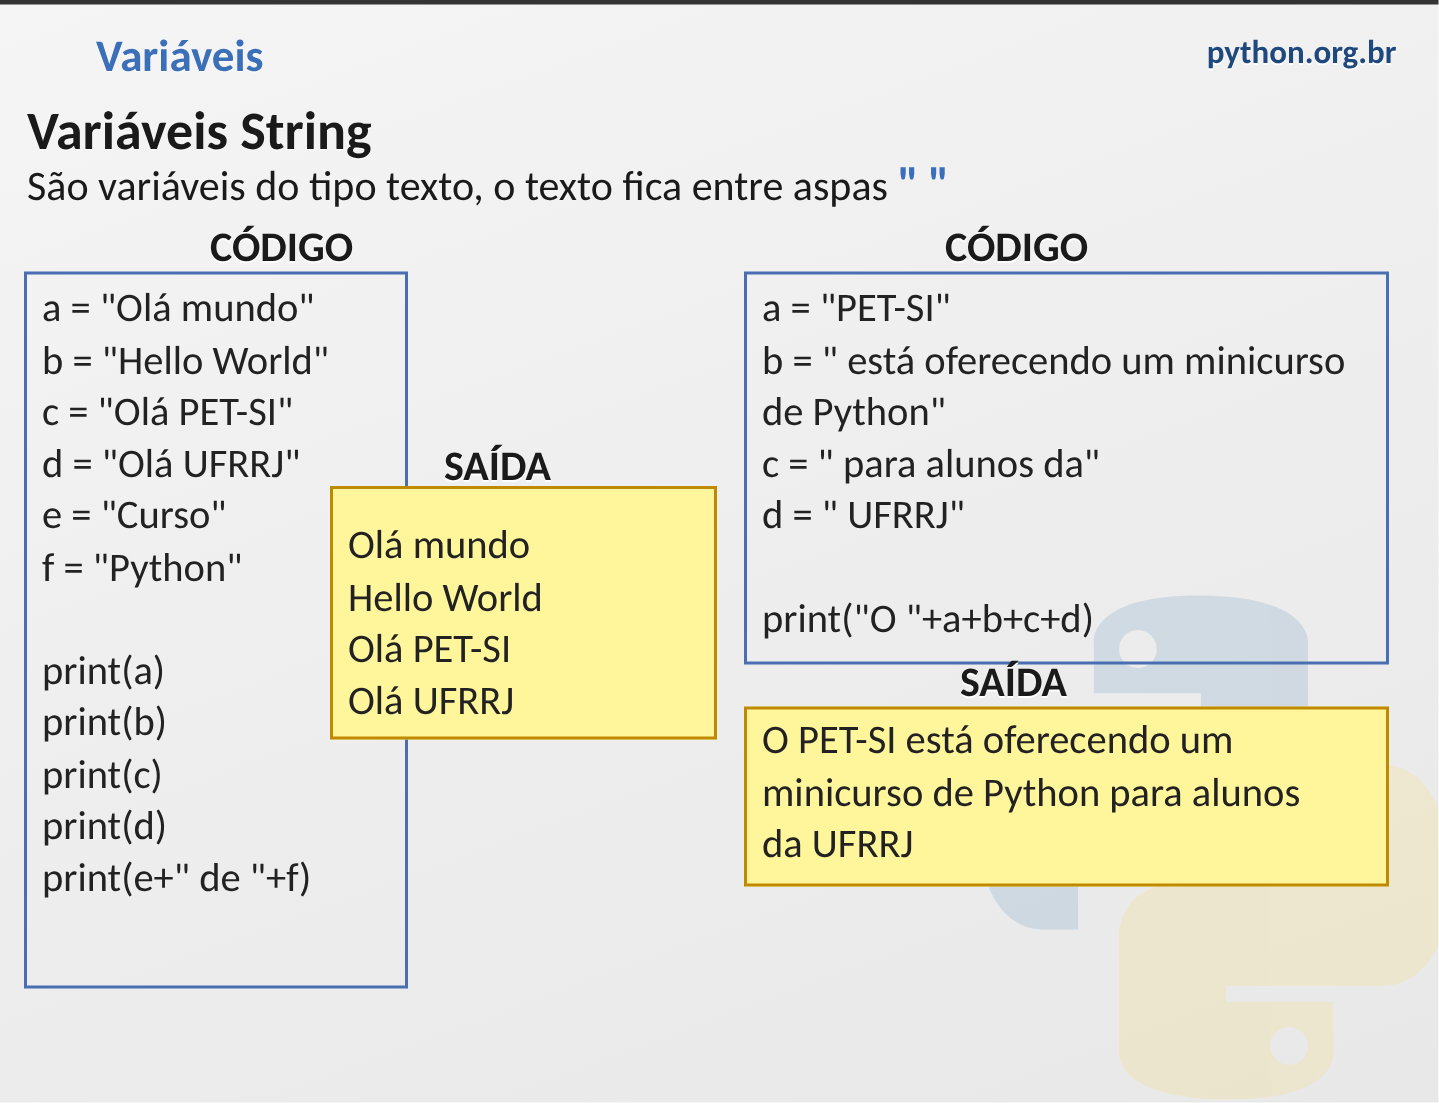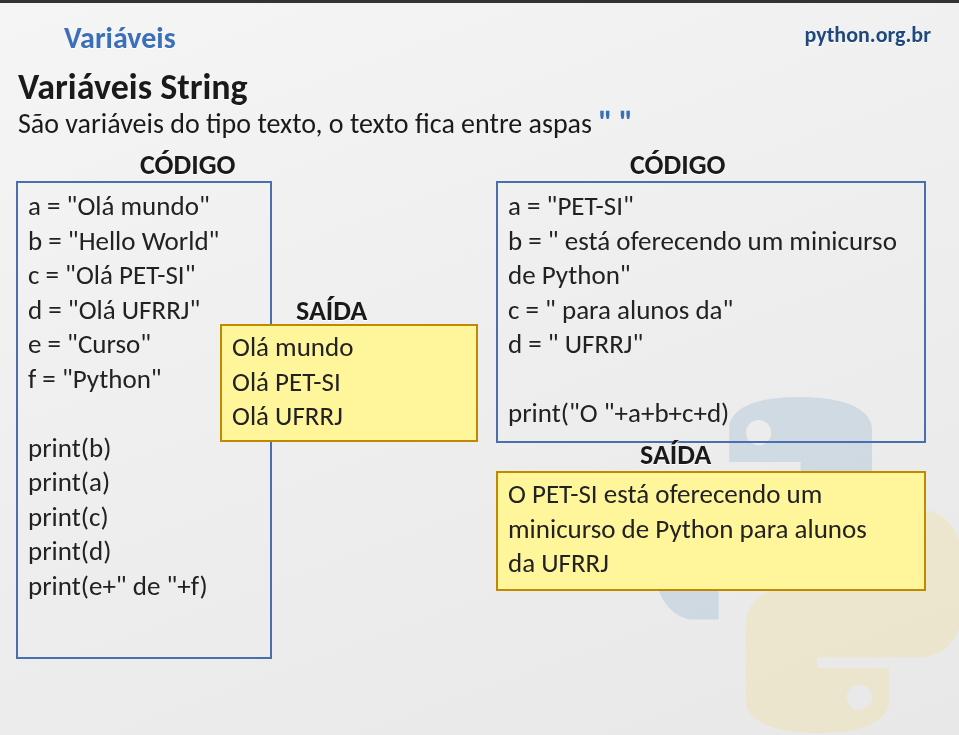--- a/index.html
+++ b/index.html
@@ -93,21 +93,21 @@
     line-height: 1.28;
     z-index: 1;
   }
   .box-saida-left {
     position: absolute;
     top: 321px;
     left: 220px;
     width: 258px;
     border: 2px solid #c08a00;
     background: #fff59a;
-    padding: 4px 10px 6px 10px;
+    padding: 21px 10px 6px 10px;
     font-size: 27px;
     color: #222;
     line-height: 1.28;
     z-index: 2;
   }
   .label-saida-left {
     position: absolute;
     top: 290px;
     left: 296px;
     font-weight: bold;
@@ -176,30 +176,31 @@
 <div class="label-codigo-right">CÓDIGO</div>
 
 <div class="box-code-left" id="codeLeft">
     <div class="code-line">a = "Olá mundo"</div>
     <div class="code-line">b = "Hello World"</div>
     <div class="code-line">c = "Olá PET-SI"</div>
     <div class="code-line">d = "Olá UFRRJ"</div>
     <div class="code-line">e = "Curso"</div>
     <div class="code-line">f = "Python"</div>
     <div class="code-line">&nbsp;</div>
+    <div class="code-line">print(a)</div>
     <div class="code-line">print(b)</div>
-    <div class="code-line">print(a)</div>
     <div class="code-line">print(c)</div>
     <div class="code-line">print(d)</div>
     <div class="code-line">print(e+" de "+f)</div>
   </div>
 
 <div class="label-saida-left">SAÍDA</div>
 <div class="box-saida-left" id="outLeft">
     <div class="code-line">Olá mundo</div>
+    <div class="code-line">Hello World</div>
     <div class="code-line">Olá PET-SI</div>
     <div class="code-line">Olá UFRRJ</div>
   </div>
 
 <div class="box-code-right" id="codeRight">
     <div class="code-line" style="white-space: normal;">a = "PET-SI"</div>
     <div class="code-line" style="white-space: normal;">b = " está oferecendo um minicurso de Python"</div>
     <div class="code-line" style="white-space: normal;">c = " para alunos da"</div>
     <div class="code-line" style="white-space: normal;">d = " UFRRJ"</div>
     <div class="code-line" style="white-space: normal;">&nbsp;</div>

